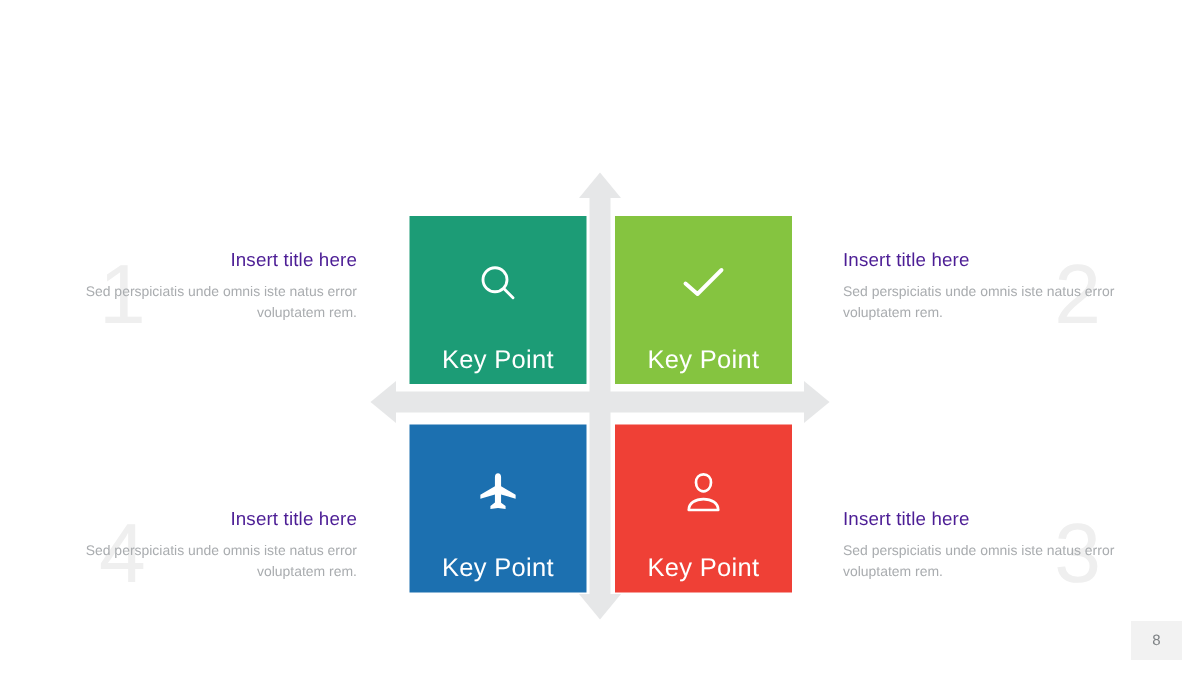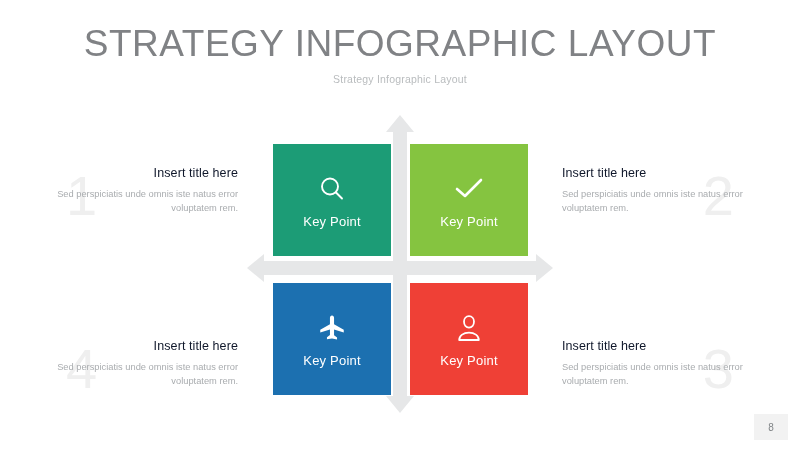--- a/index.html
+++ b/index.html
@@ -121,41 +121,41 @@
 
   .tile-icon {
     margin-top: 28px;
     height: 34px;
     display: flex;
     align-items: center;
     justify-content: center;
   }
   .tile-icon svg { display: block; }
   .tile-label {
-    margin-top: 8px;
-    font-size: 13px;
+    margin-top: 24px;
+    font-size: 17px;
     color: #ffffff;
     letter-spacing: 0.2px;
   }
 
   
   .block {
     position: absolute;
     width: 210px;
   }
   .block.left  { left: 28px;  text-align: right; }
   .block.right { left: 562px; text-align: left; }
   .block.r1 { top: 166px; }
   .block.r2 { top: 166px; }
   .block.r4 { top: 339px; }
   .block.r3 { top: 339px; }
 
   .block-title {
     font-size: 12.5px;
-    color: #0f172a;
+    color: #4c1d95;
     letter-spacing: 0.1px;
     position: relative;
     z-index: 2;
   }
   .block-desc {
     margin-top: 7px;
     font-size: 9.3px;
     line-height: 1.52;
     color: #a9acaf;
     position: relative;
@@ -186,24 +186,20 @@
     justify-content: center;
     font-size: 10px;
     color: #7f8386;
   }
 </style>
 </head>
 <body>
 
 <div class="slide">
 
-  <div class="header">
-    <div class="title">STRATEGY INFOGRAPHIC LAYOUT</div>
-    <div class="subtitle">Strategy Infographic Layout</div>
-  </div>
 
   <div class="cross">
     <div class="axis-v"></div>
     <div class="axis-h"></div>
     <div class="arrow-head arrow-up"></div>
     <div class="arrow-head arrow-down"></div>
     <div class="arrow-head arrow-left"></div>
     <div class="arrow-head arrow-right"></div>
   </div>
 

